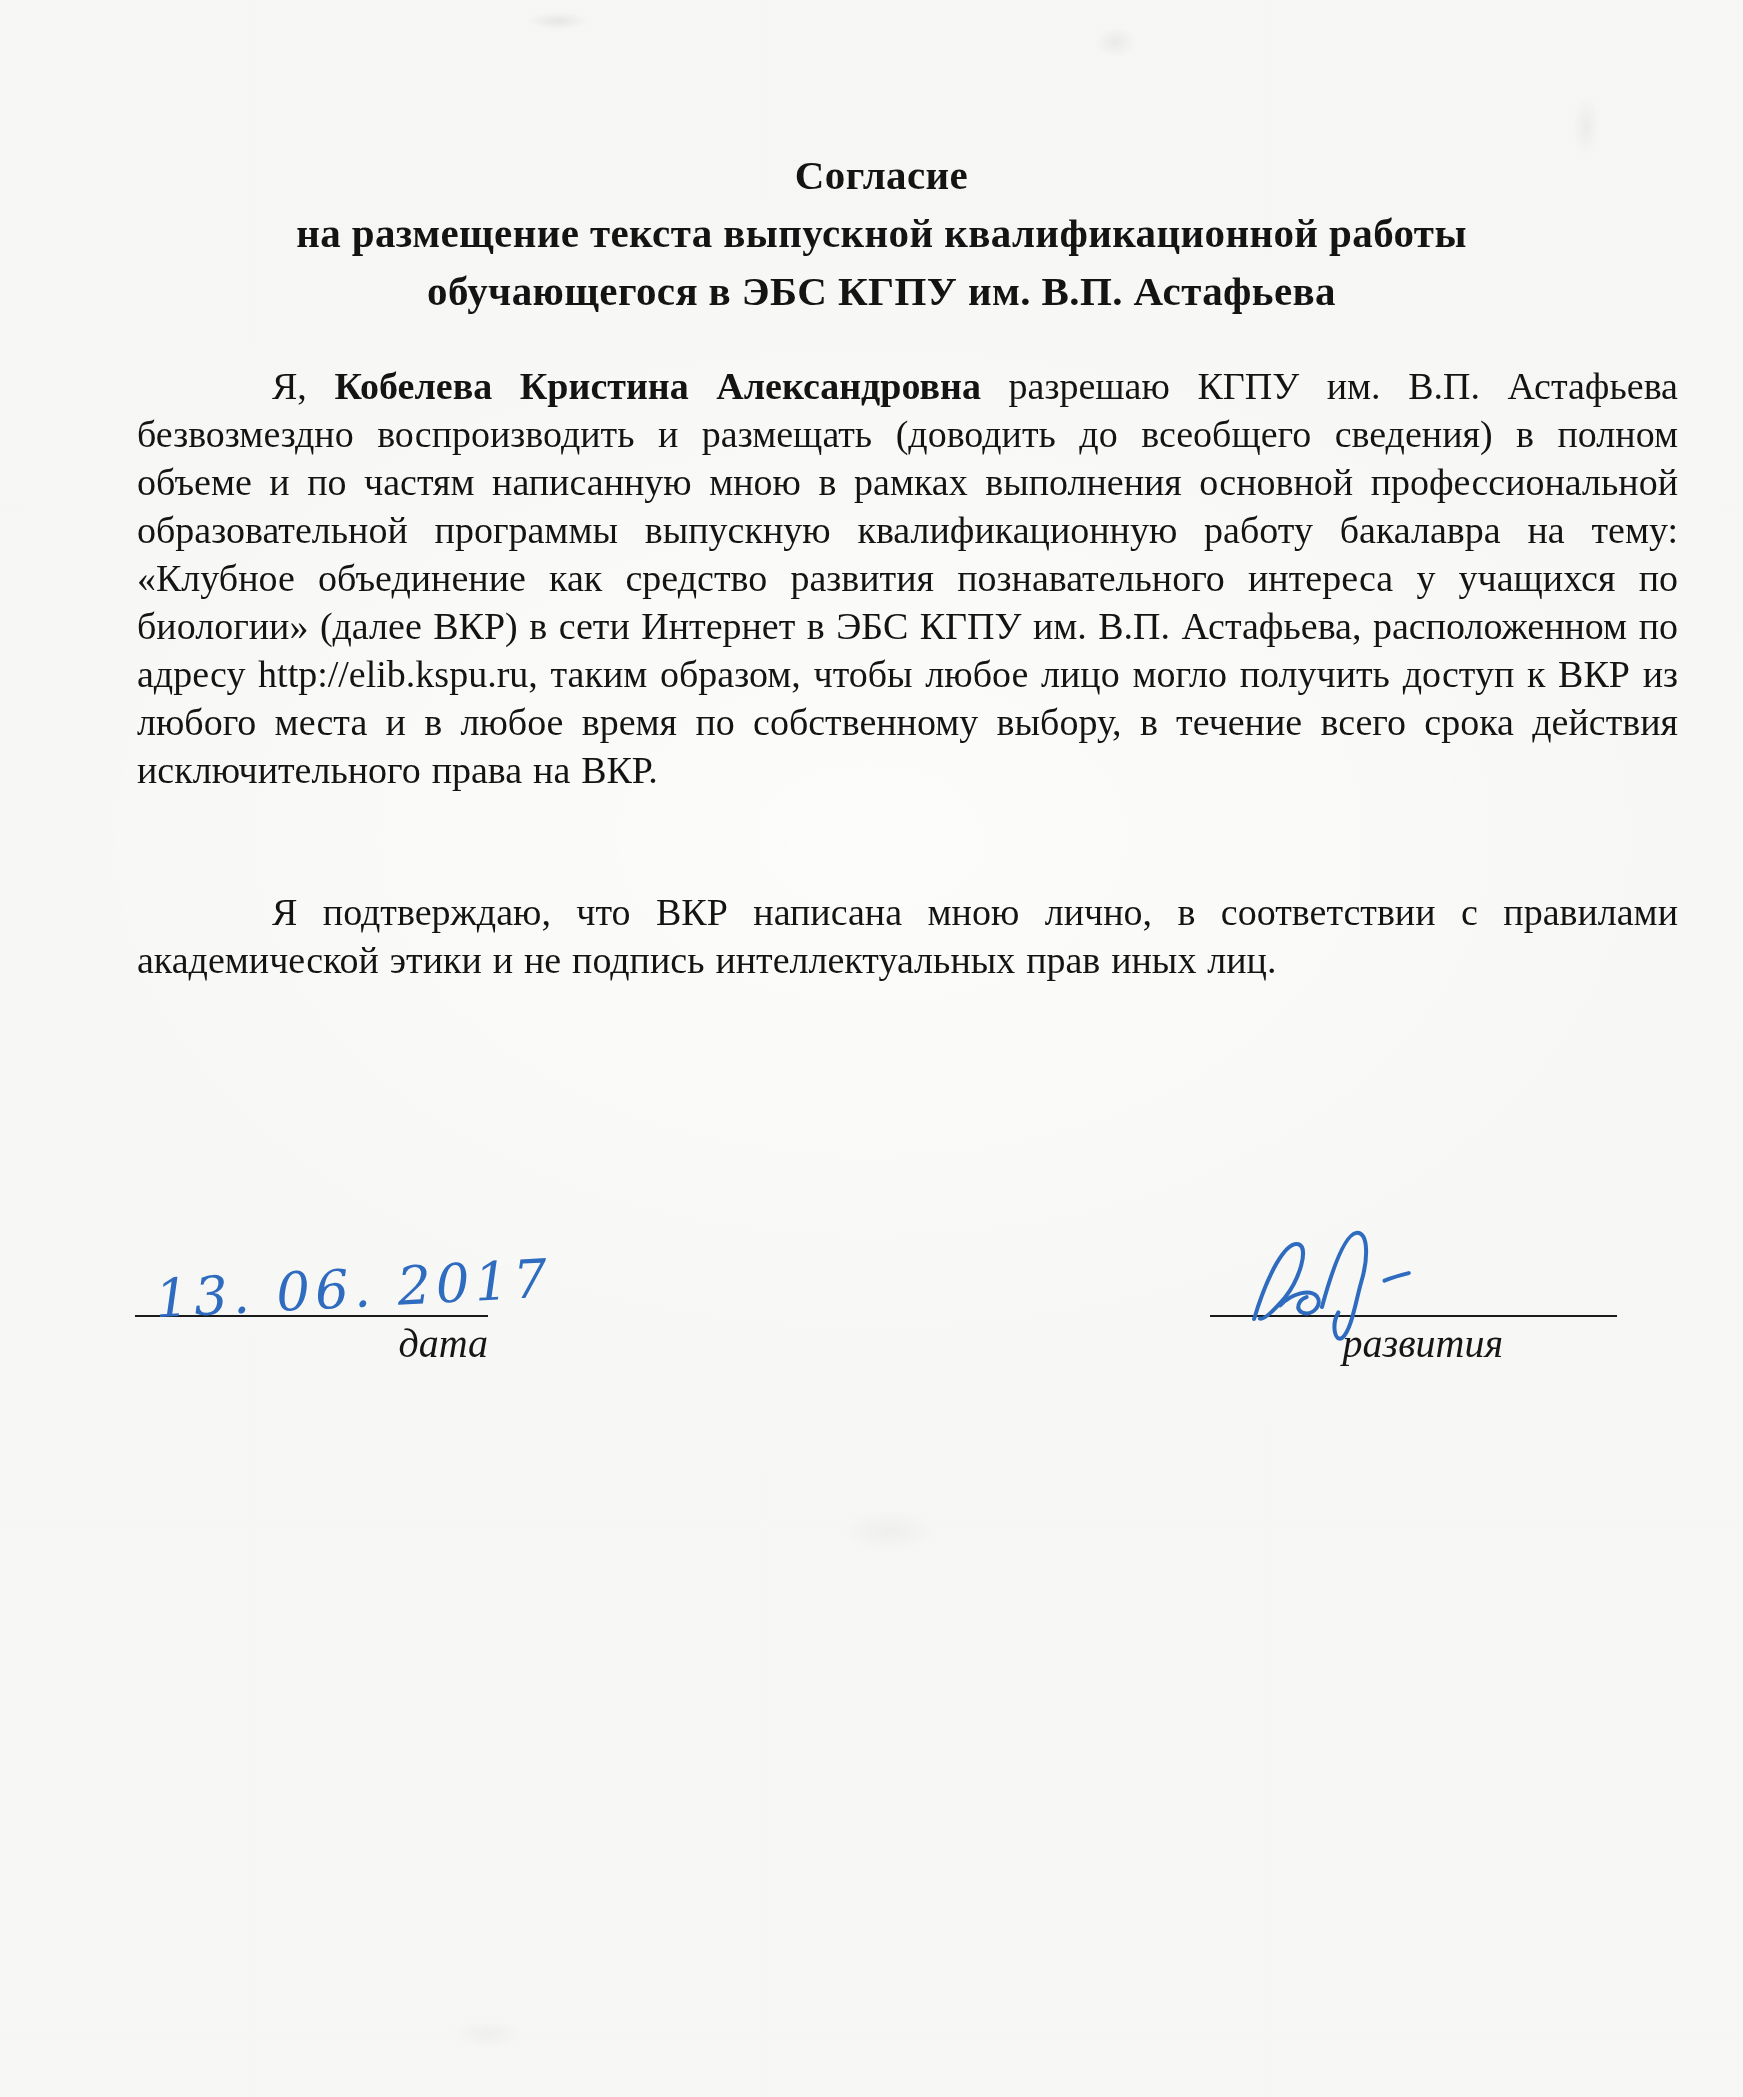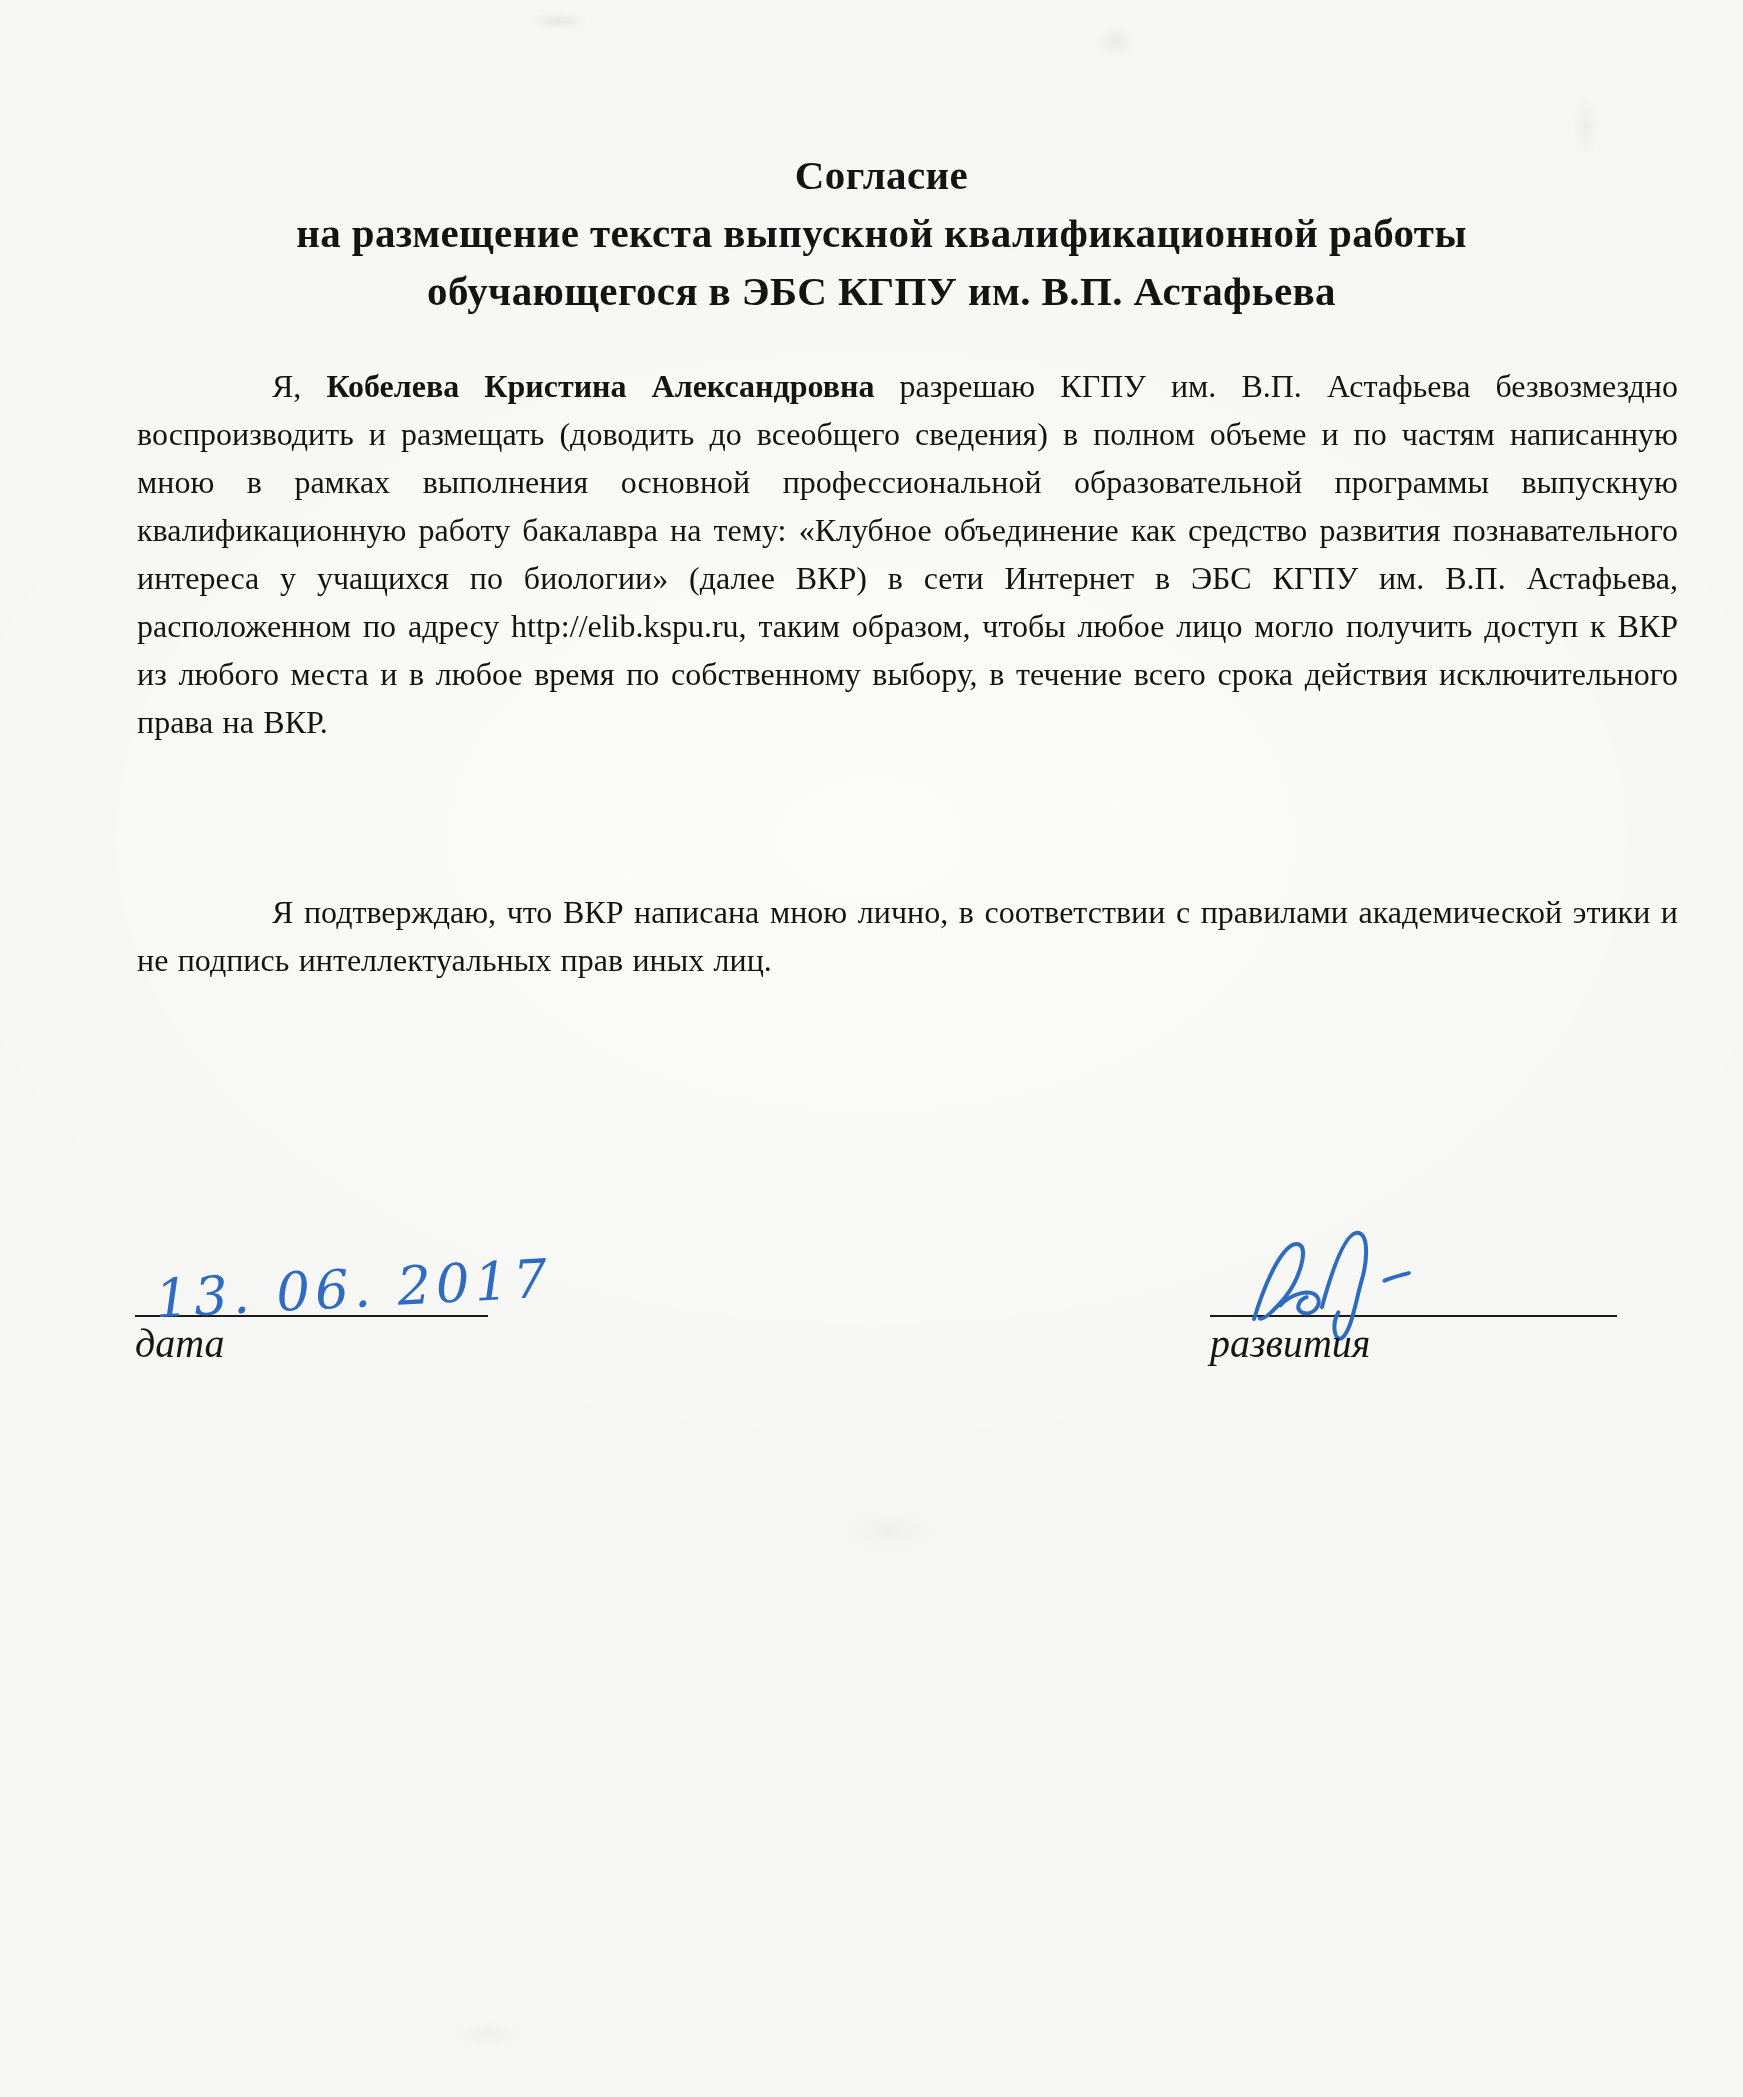--- a/index.html
+++ b/index.html
@@ -31,21 +31,21 @@
     font-weight: bold;
     font-size: 41px;
     line-height: 58px;
     letter-spacing: 0.4px;
   }
   .title-line { display: block; margin-left: 20px; }
   .para {
     position: absolute;
     left: 137px;
     width: 1541px;
-    font-size: 32px;
+    font-size: 38px;
     line-height: 48px;
     text-align: justify;
     text-indent: 135px;
     margin: 0;
     word-spacing: 1.4px;
   }
   .para-1 { top: 362px; }
   .para-2 { top: 888px; }
   .student-name { font-weight: bold; }
 
@@ -54,21 +54,21 @@
     top: 1228px;
     height: 87px;
     border-bottom: 2.8px solid #1b1b1b;
   }
   .date-block { left: 135px; width: 353px; }
   .signature-block { left: 1210px; width: 407px; }
 
   .sign-label {
     position: absolute;
     top: 92px; left: 0; right: 0;
-    text-align: left;
+    text-align: right;
     font-style: italic;
     font-size: 40px;
     color: #161616;
   }
   .signature-block .sign-label { right: 114px; }
 
   .hand-date {
     position: absolute;
     left: 20px; bottom: -4.3px;
     color: #2f6cc0;

